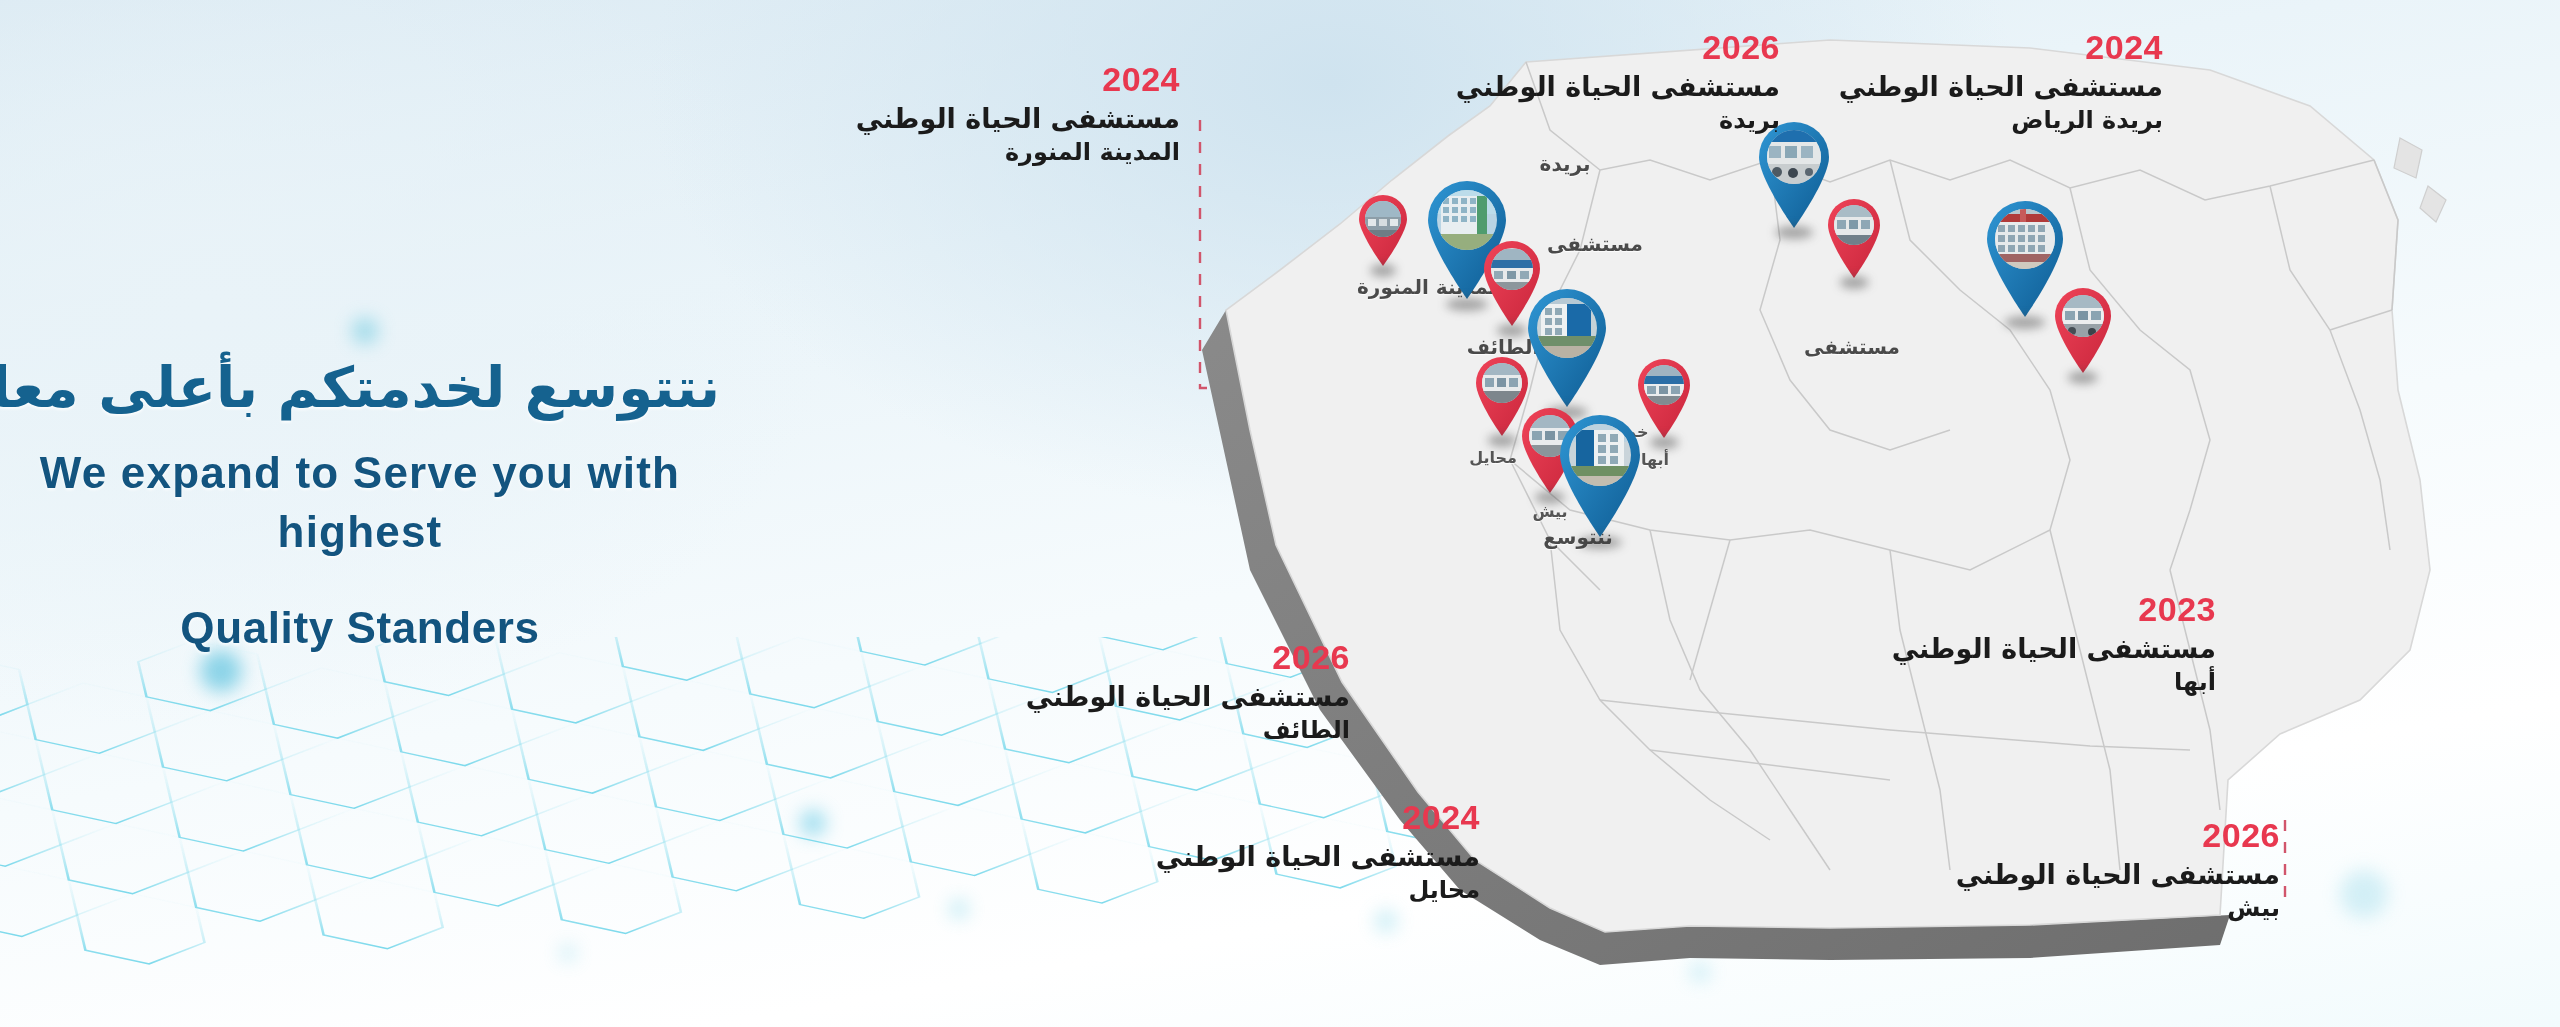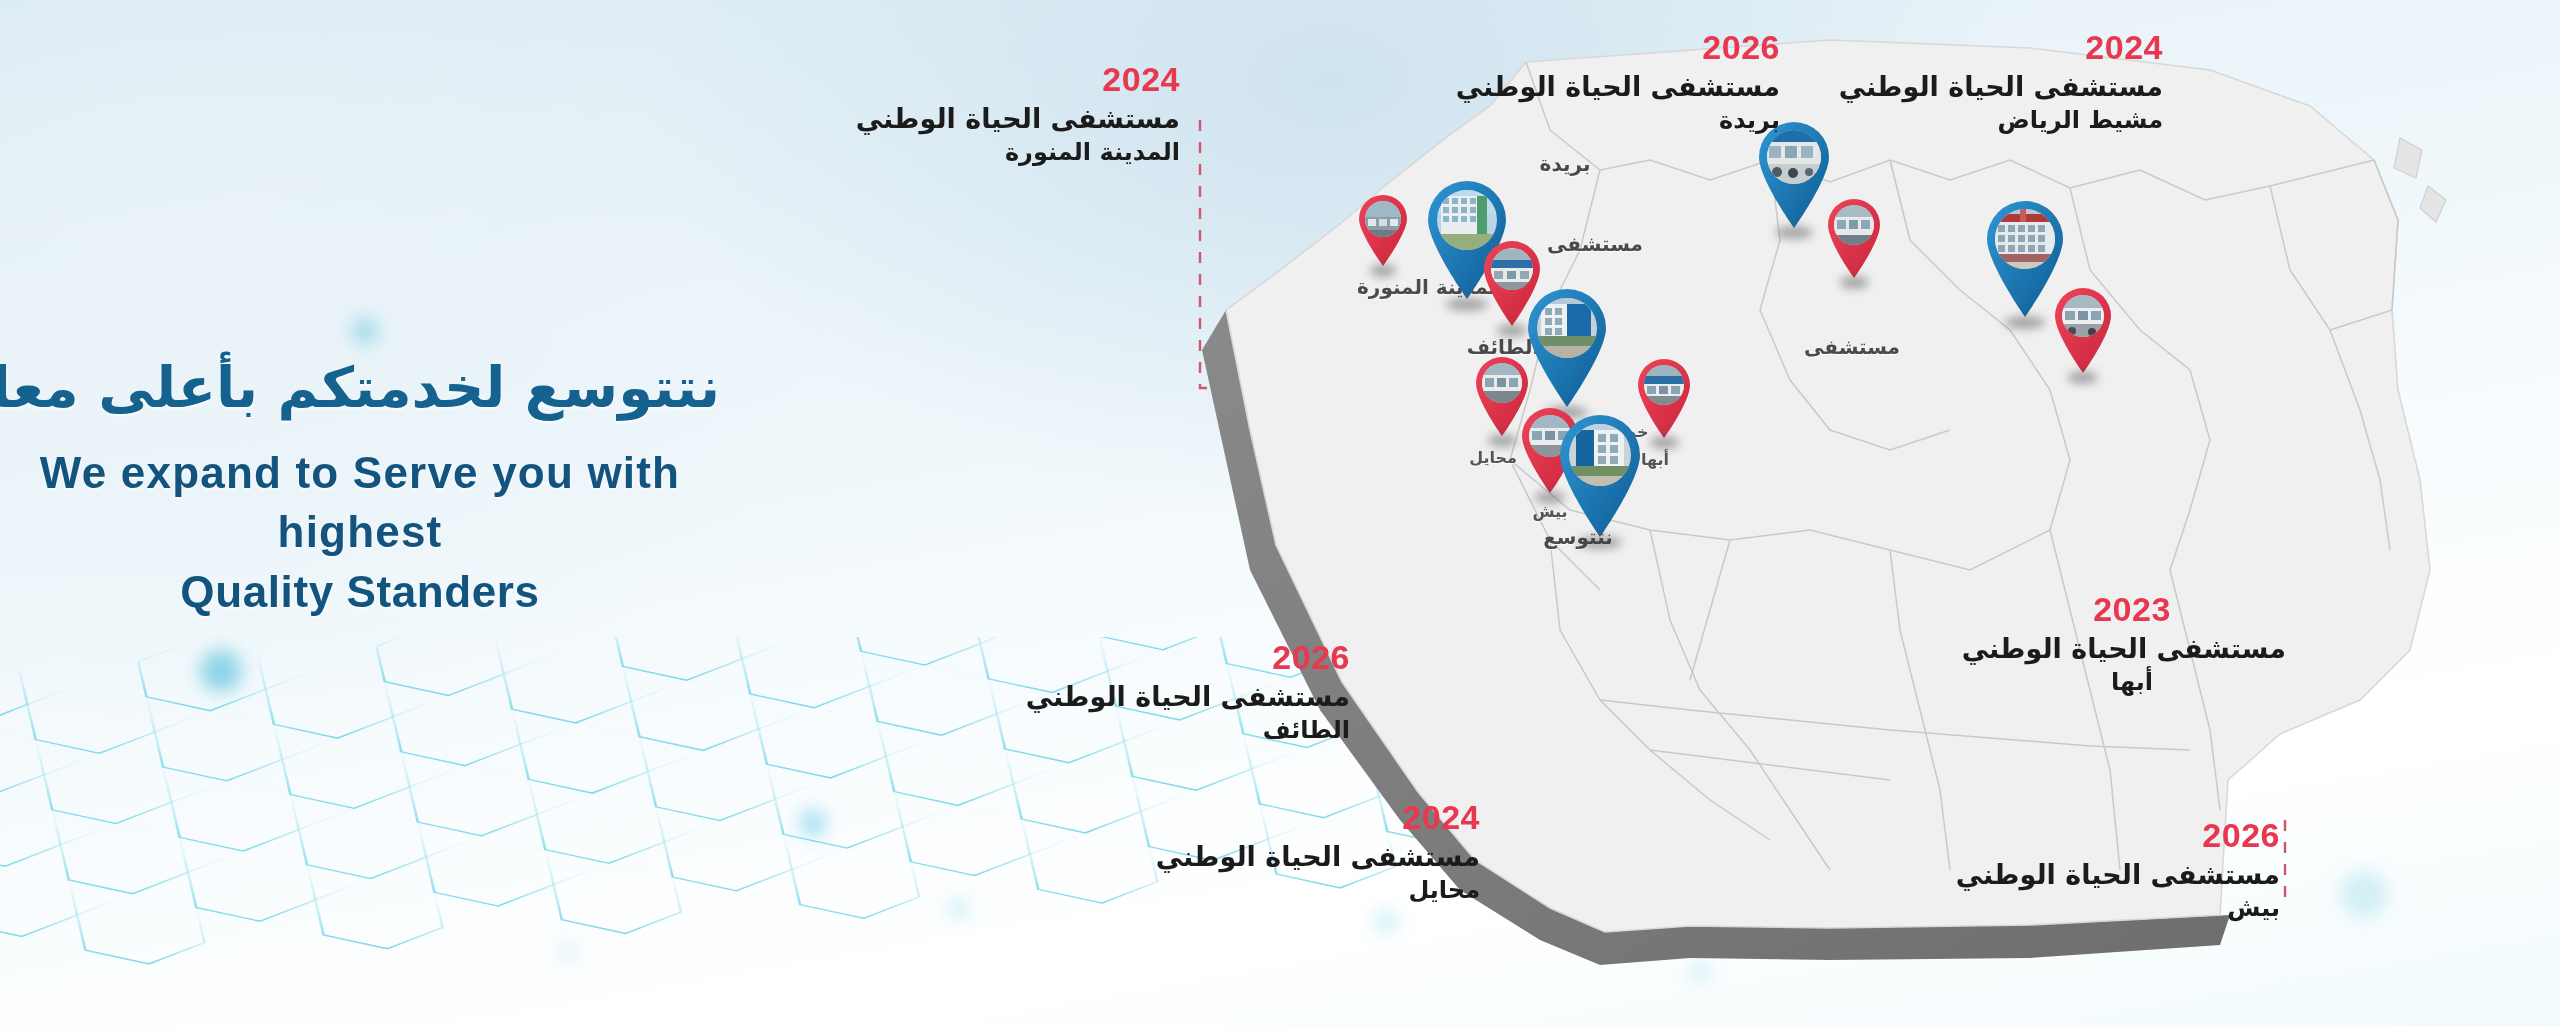--- a/index.html
+++ b/index.html
@@ -31,21 +31,21 @@
     line-height:1.18;letter-spacing:.5px;
     text-shadow:0 2px 3px rgba(255,255,255,.85);
     white-space:nowrap;
   }
   .hl-en{
     font-size:44px;font-weight:bold;color:#13547f;
     font-family:"Liberation Sans",sans-serif;
     letter-spacing:1.2px;line-height:1.35;margin-top:22px;
     text-shadow:0 2px 3px rgba(255,255,255,.8);
   }
-  .hl-en .ln2{display:block;letter-spacing:.6px;}
+  .hl-en .ln2{display:block;letter-spacing:.6px;margin-top:36px;}
 
   
   #map-wrap{position:absolute;left:1130px;top:10px;width:1420px;height:980px;}
   #map-svg{position:absolute;left:0;top:0;width:1420px;height:980px;}
 
   .city-label{
     position:absolute;color:#4a4a4a;direction:rtl;font-weight:600;
     font-size:20px;white-space:nowrap;text-align:center;transform:translateX(-50%);
     text-shadow:0 1px 1px rgba(255,255,255,.9);
   }
@@ -636,24 +636,24 @@
 
   <div class="callout" style="left:1480px;top:30px;width:300px;">
     <div class="year">2026</div>
     <div class="hosp">مستشفى الحياة الوطني</div>
     <div class="city">بريدة</div>
   </div>
 
   <div class="callout" style="left:1855px;top:30px;width:308px;">
     <div class="year">2024</div>
     <div class="hosp">مستشفى الحياة الوطني</div>
-    <div class="city">مشيط الرياض</div>
-  </div>
-
-  <div class="callout" style="left:1978px;top:592px;width:308px;text-align:center;">
+    <div class="city">بريدة الرياض</div>
+  </div>
+
+  <div class="callout" style="left:1908px;top:592px;width:308px;">
     <div class="year">2023</div>
     <div class="hosp">مستشفى الحياة الوطني</div>
     <div class="city">أبها</div>
   </div>
 
   <div class="callout" style="left:1050px;top:640px;width:300px;">
     <div class="year">2026</div>
     <div class="hosp">مستشفى الحياة الوطني</div>
     <div class="city">الطائف</div>
   </div>

